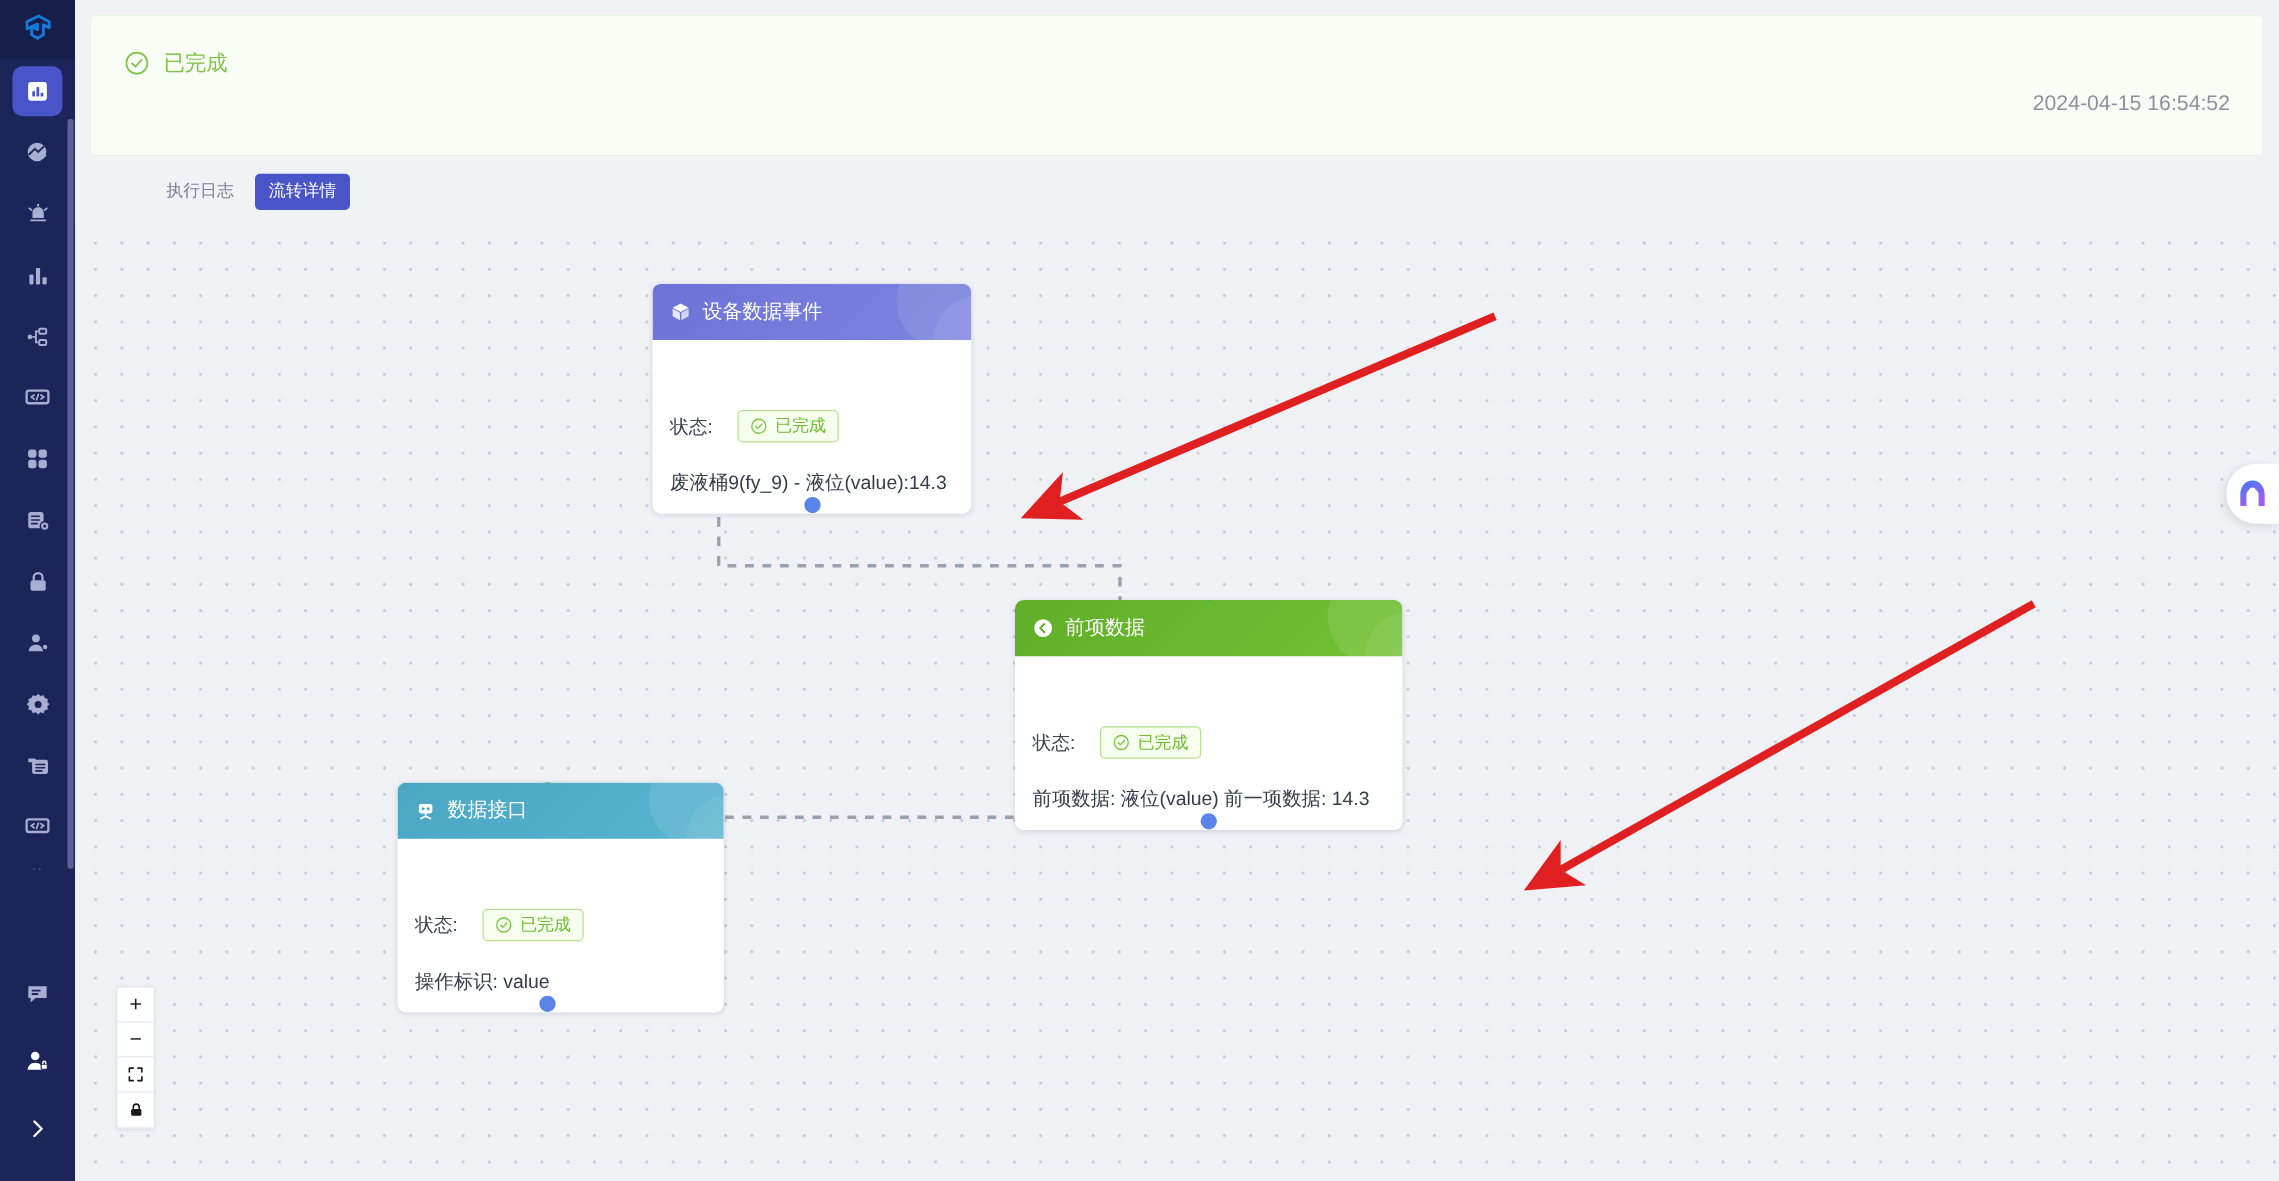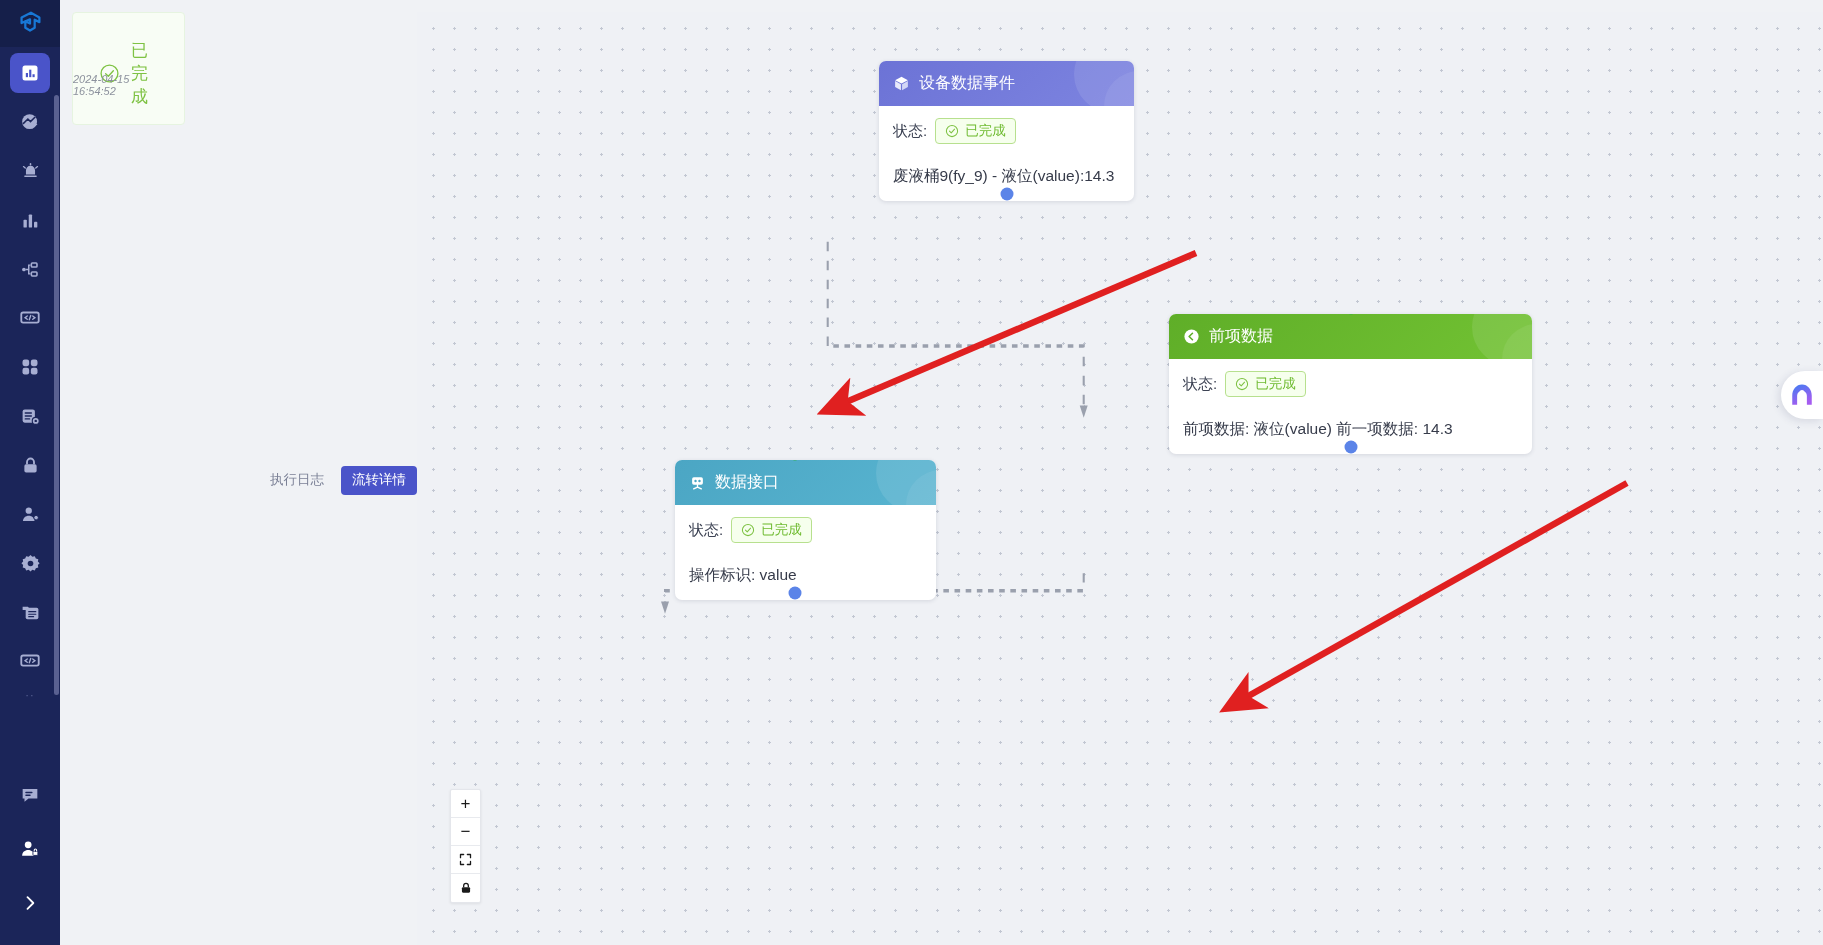--- a/index.html
+++ b/index.html
@@ -72,42 +72,42 @@
     width: 26px; height: 26px; display: flex; align-items: center; justify-content: center;
     cursor: pointer; color: #1f2430;
   }
   #page-title { margin-left: 16px; font-size: 15px; color: #20242e; }
 
   
   #content {
     flex: 1 1 auto; position: relative;
     background: #f0f2f5;
     padding: 12px 0 0 0;
-    display: flex; flex-direction: row;
+    display: flex; flex-direction: column;
   }
 
   
   #status-banner {
     margin: 0 12px 0 12px;
     background: #f8fdf5;
     border: 1px solid #e6f4e0;
     border-radius: 4px;
     height: 113px;
     position: relative;
     padding: 26px 26px 0 26px;
     flex: 0 0 113px;
   }
   #status-row { display: flex; align-items: center; gap: 11px; }
   #status-check { width: 21px; height: 21px; flex: 0 0 21px; }
   #status-label { font-size: 17px; color: #7ec243; }
   #status-data { margin-top: 14px; font-size: 13.5px; color: #4a4f5c; }
   #status-data .dk { font-weight: bold; color: #2f343f; }
   #status-time {
     position: absolute; right: 26px; top: 60px;
-    font-size: 11px; color: #8c919d; font-style: italic;
+    font-size: 17px; color: #8c919d;
   }
 
   
   #tabs {
     display: flex; align-items: center; gap: 6px;
     padding: 14px 0 10px 62px;
     flex: 0 0 auto;
   }
   .tab {
     font-size: 13.5px; padding: 5px 11px; border-radius: 4px;
@@ -145,21 +145,21 @@
     background: rgba(255,255,255,0.10);
   }
   .node-head .blob2 {
     position: absolute; right: -40px; top: 10px;
     width: 70px; height: 70px; border-radius: 50%;
     background: rgba(255,255,255,0.07);
   }
   .node-head .hd-icon { position: relative; z-index: 2; display: flex; }
   .node-head .hd-title { position: relative; z-index: 2; white-space: nowrap; }
   .node-body { padding: 12px 14px 14px 14px; }
-  .node-row { display: flex; align-items: center; gap: 8px; font-size: 15px; color: #3d4354; }
+  .node-row { display: flex; align-items: center; gap: 20px; font-size: 15px; color: #3d4354; margin-top: 44px; }
   .badge {
     display: inline-flex; align-items: center; gap: 6px;
     border: 1px solid #b7e08e; background: #f6ffed;
     color: #6fbb31; font-size: 13.5px;
     padding: 2px 9px; border-radius: 4px; line-height: 1.5;
   }
   .node-desc { margin-top: 22px; font-size: 15.5px; color: #363b4a; white-space: nowrap; }
 
   
   .port {
@@ -413,21 +413,21 @@
                   <path d="M7.6 12.2 L10.7 15.2 L16.4 8.9" fill="none" stroke="#7ec243" stroke-width="1.8" stroke-linecap="round" stroke-linejoin="round"></path>
                 </svg>
                 <span>已完成</span>
               </span>
             </div>
             <div class="node-desc">废液桶9(fy_9) - 液位(value):14.3</div>
           </div>
           <span class="port port-out" style="left:50%; bottom:-6px;"></span>
         </div>
 
-        <div class="node" id="node-previous-data" style="left:752px; top:302px; width:363px;">
+        <div class="node" id="node-previous-data" style="left:752px; top:302px; width:310px;">
           <div class="node-head" style="background:linear-gradient(135deg,#5fae28,#72c233);">
             <span class="blob"></span>
             <span class="blob2"></span>
             <span class="hd-icon">
               <svg width="17" height="17" viewBox="0 0 24 24">
                 <circle cx="12" cy="12" r="10" fill="#ffffff"></circle>
                 <path d="M13.4 7.4 L8.6 12 L13.4 16.6" fill="none" stroke="#5fae28" stroke-width="2.2" stroke-linecap="round" stroke-linejoin="round"></path>
               </svg>
             </span>
             <span class="hd-title">前项数据</span>

